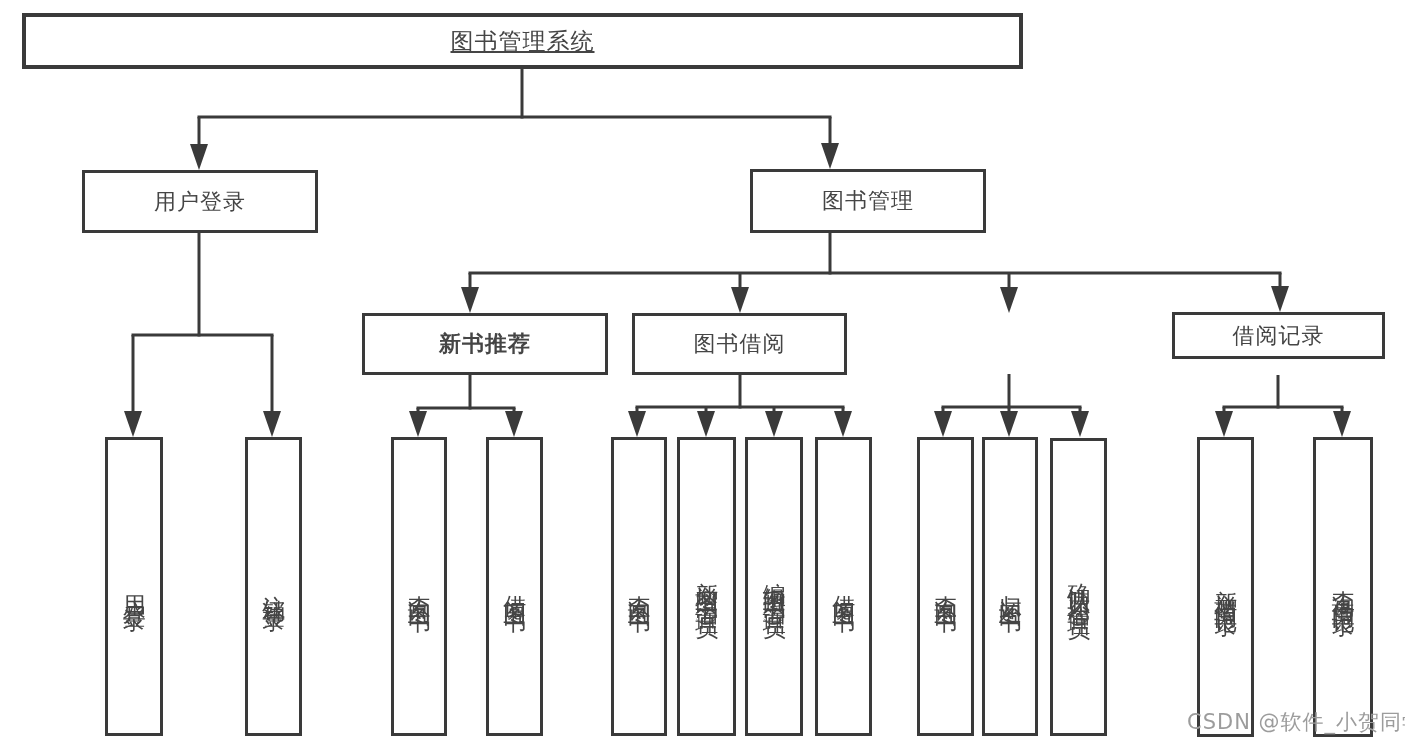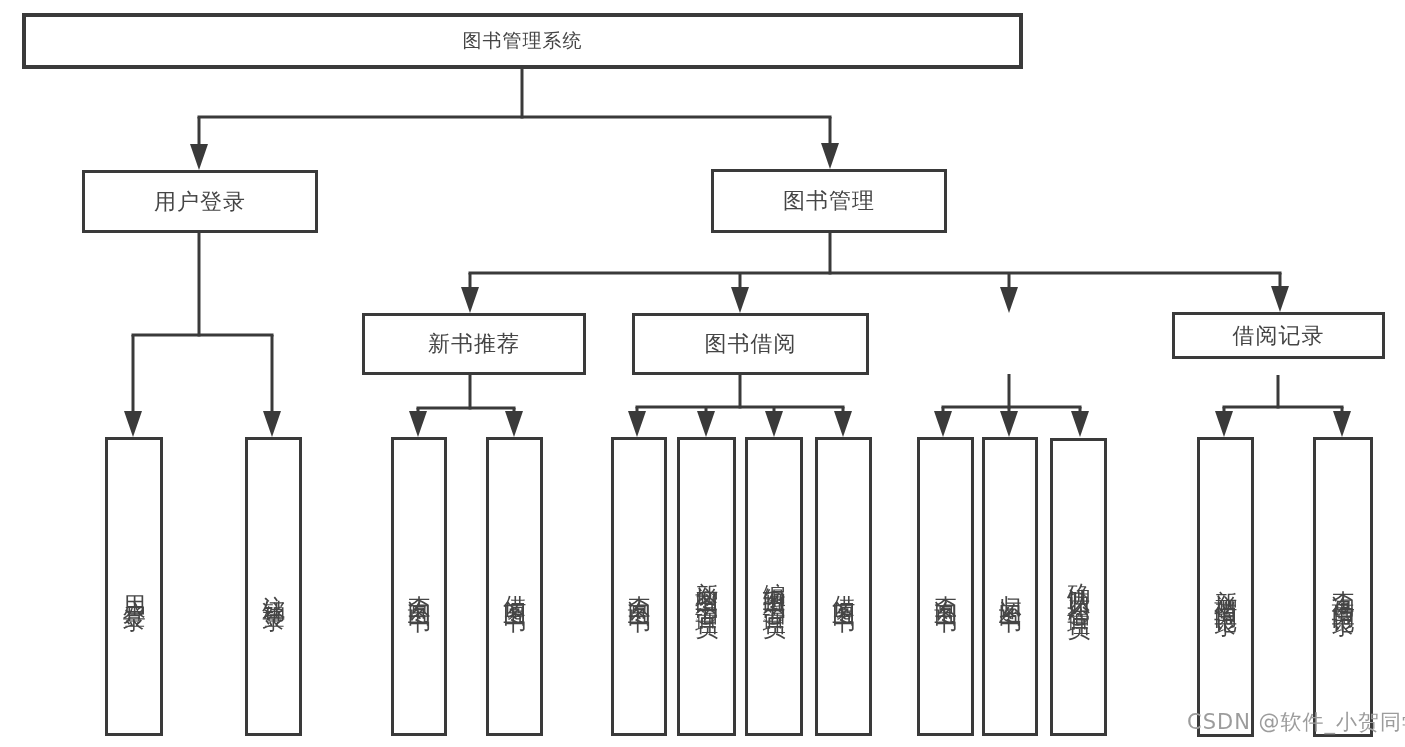--- a/index.html
+++ b/index.html
@@ -24,21 +24,21 @@
     background:#fff;
     color:var(--text);
     display:flex;
     align-items:center;
     justify-content:center;
     font-size:22px;
     letter-spacing:1px;
     white-space:nowrap;
     z-index:2;
   }
-  .node.root{border-width:4px;font-size:19px;}
+  .node.root{border-width:4px;font-size:23px;text-decoration:underline;}
   .node.leaf{
     writing-mode:vertical-rl;
     text-orientation:mixed;
     font-size:23px;
     letter-spacing:5px;
     line-height:1.1;
     white-space:normal;
   }
   .watermark{
     position:absolute;
@@ -106,24 +106,24 @@
       <polygon points="934,411 952,411 943,437" fill="#3a3a3a"></polygon>
       <polygon points="1000,411 1018,411 1009,437" fill="#3a3a3a"></polygon>
       <polygon points="1071,411 1089,411 1080,437" fill="#3a3a3a"></polygon>
       <polygon points="1215,411 1233,411 1224,437" fill="#3a3a3a"></polygon>
       <polygon points="1333,411 1351,411 1342,437" fill="#3a3a3a"></polygon>
     </svg>
 
   <div class="node root" style="left:22px;top:13px;width:1001px;height:56px;">图书管理系统</div>
 
   <div class="node" style="left:82px;top:170px;width:236px;height:63px;">用户登录</div>
-  <div class="node" style="left:711px;top:169px;width:236px;height:64px;">图书管理</div>
+  <div class="node" style="left:750px;top:169px;width:236px;height:64px;">图书管理</div>
 
-  <div class="node" style="left:362px;top:313px;width:224px;height:62px;">新书推荐</div>
-  <div class="node" style="left:632px;top:313px;width:237px;height:62px;">图书借阅</div>
+  <div class="node" style="left:362px;top:313px;width:246px;height:62px;font-weight:bold;">新书推荐</div>
+  <div class="node" style="left:632px;top:313px;width:215px;height:62px;">图书借阅</div>
   <div class="node" style="left:1172px;top:312px;width:213px;height:47px;">借阅记录</div>
 
   <div class="node leaf" style="left:105px;top:437px;width:58px;height:299px;">用户登录</div>
   <div class="node leaf" style="left:245px;top:437px;width:57px;height:299px;">注销登录</div>
 
   <div class="node leaf" style="left:391px;top:437px;width:56px;height:299px;">查询图书</div>
   <div class="node leaf" style="left:486px;top:437px;width:57px;height:299px;">借阅图书</div>
 
   <div class="node leaf" style="left:611px;top:437px;width:56px;height:299px;">查询图书</div>
   <div class="node leaf" style="left:677px;top:437px;width:59px;height:299px;">新增图书（管理员）</div>

